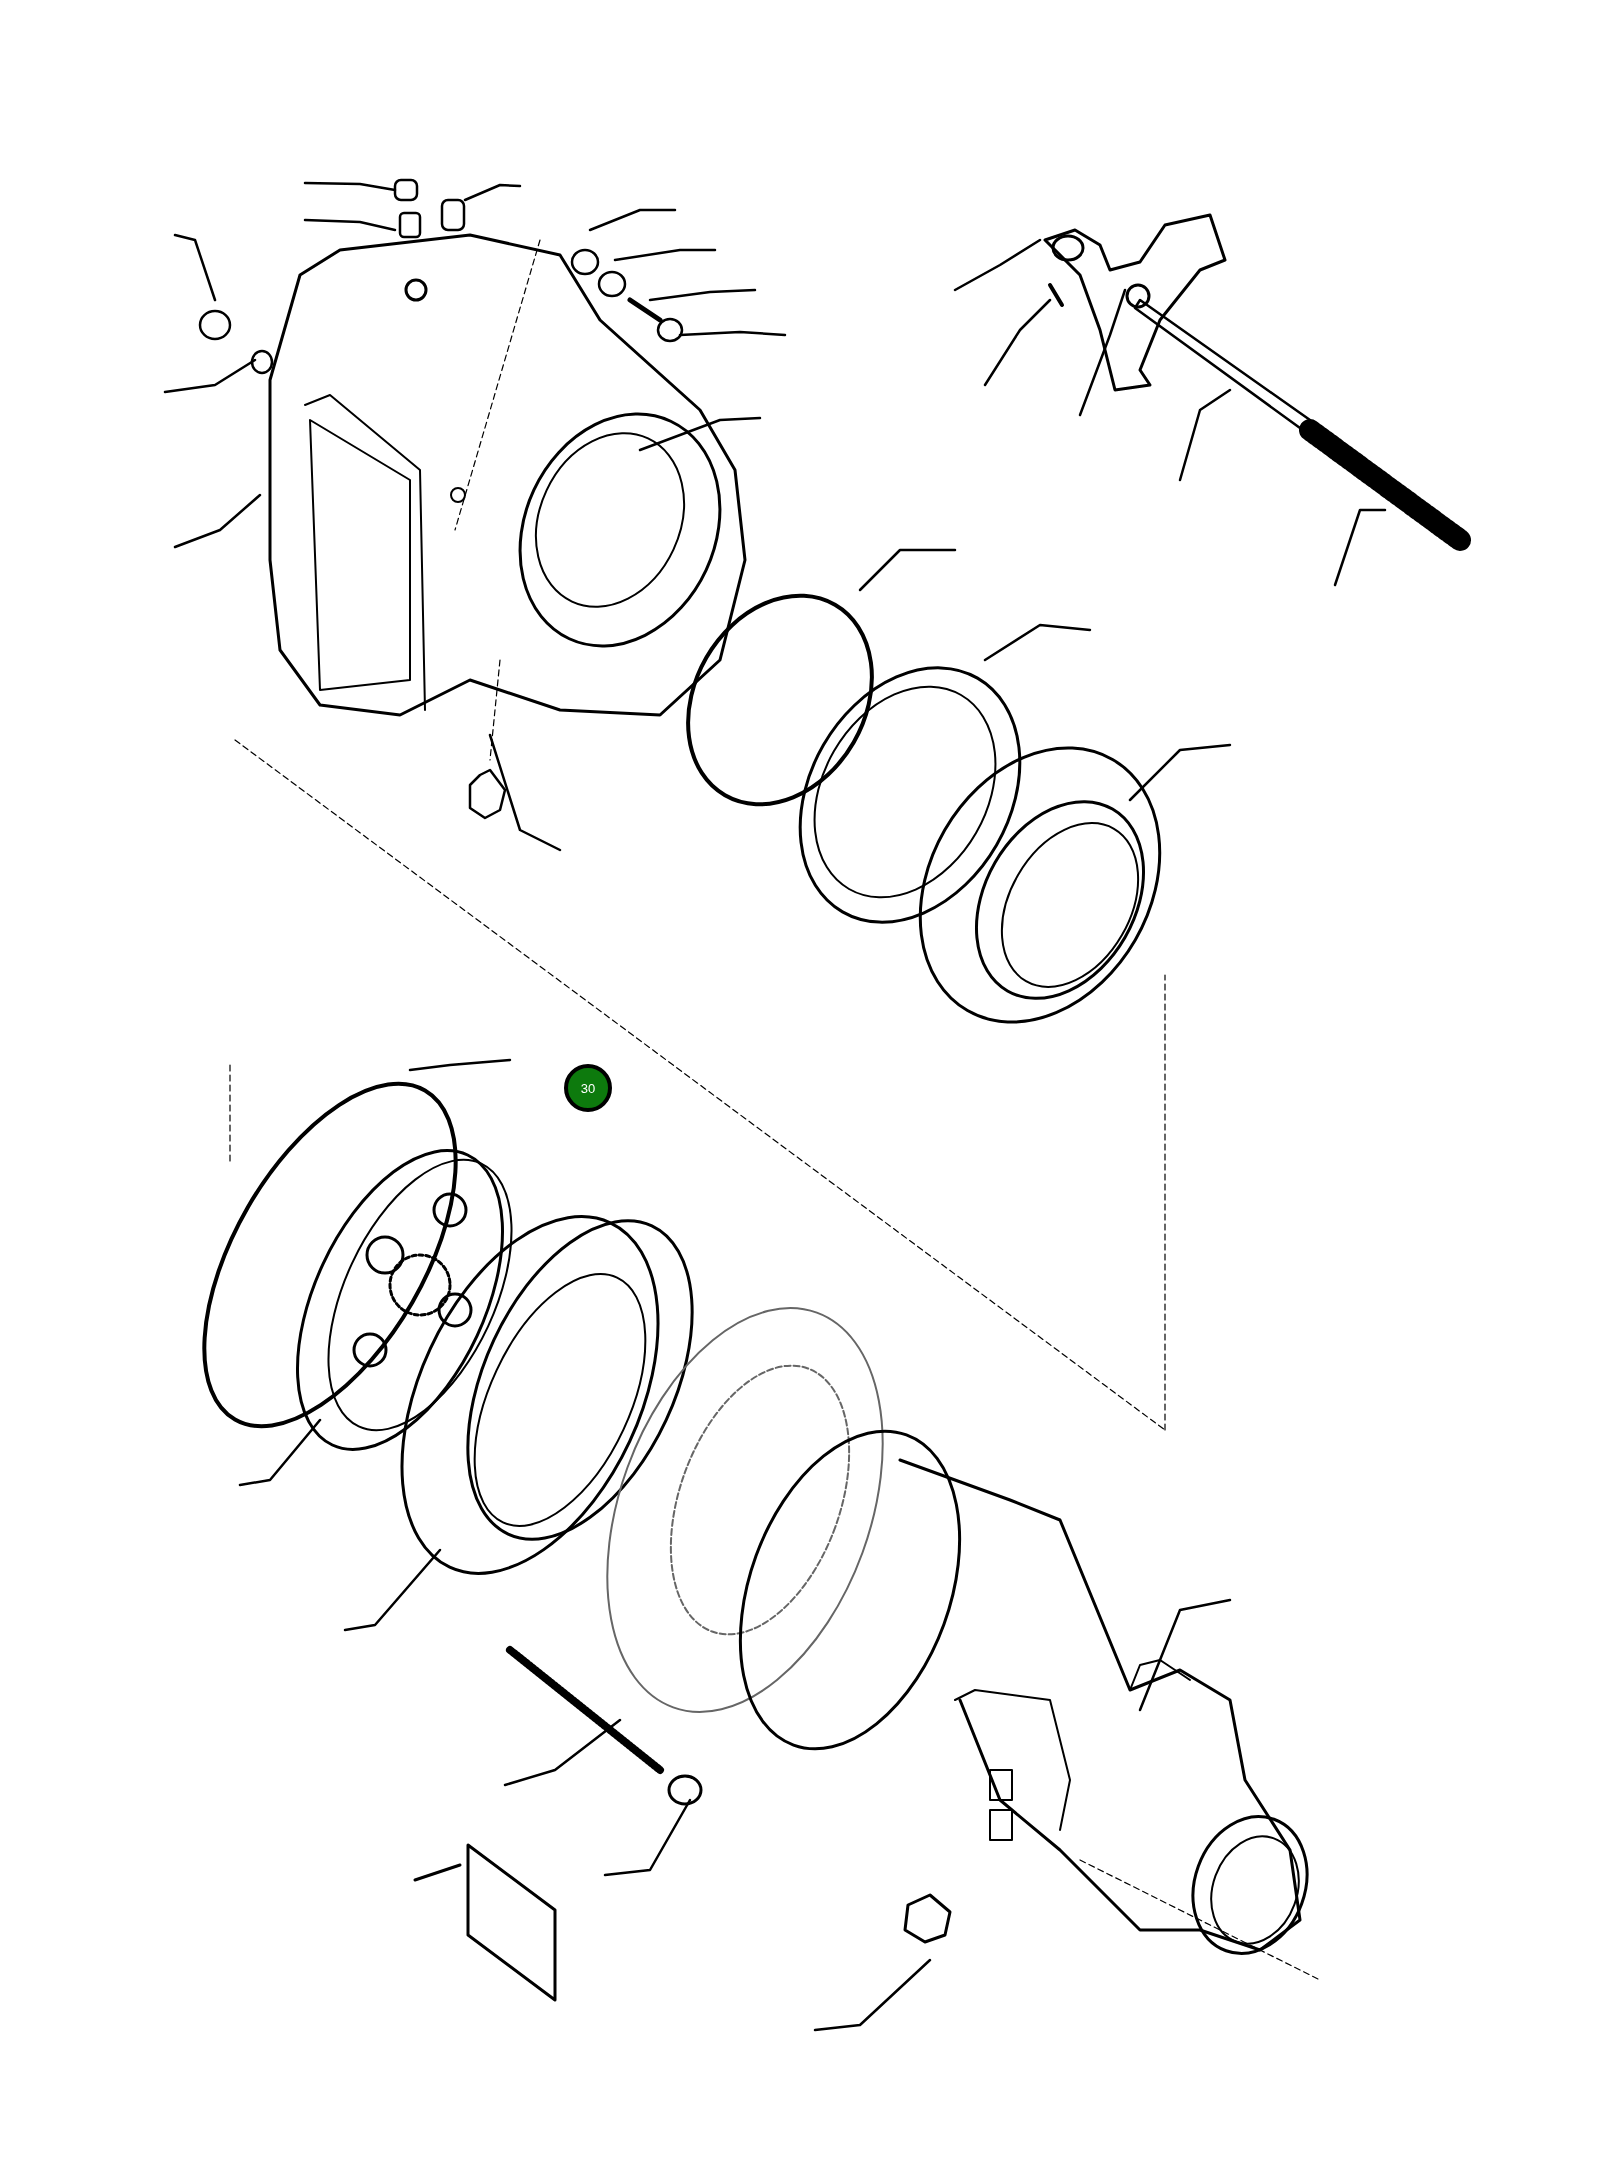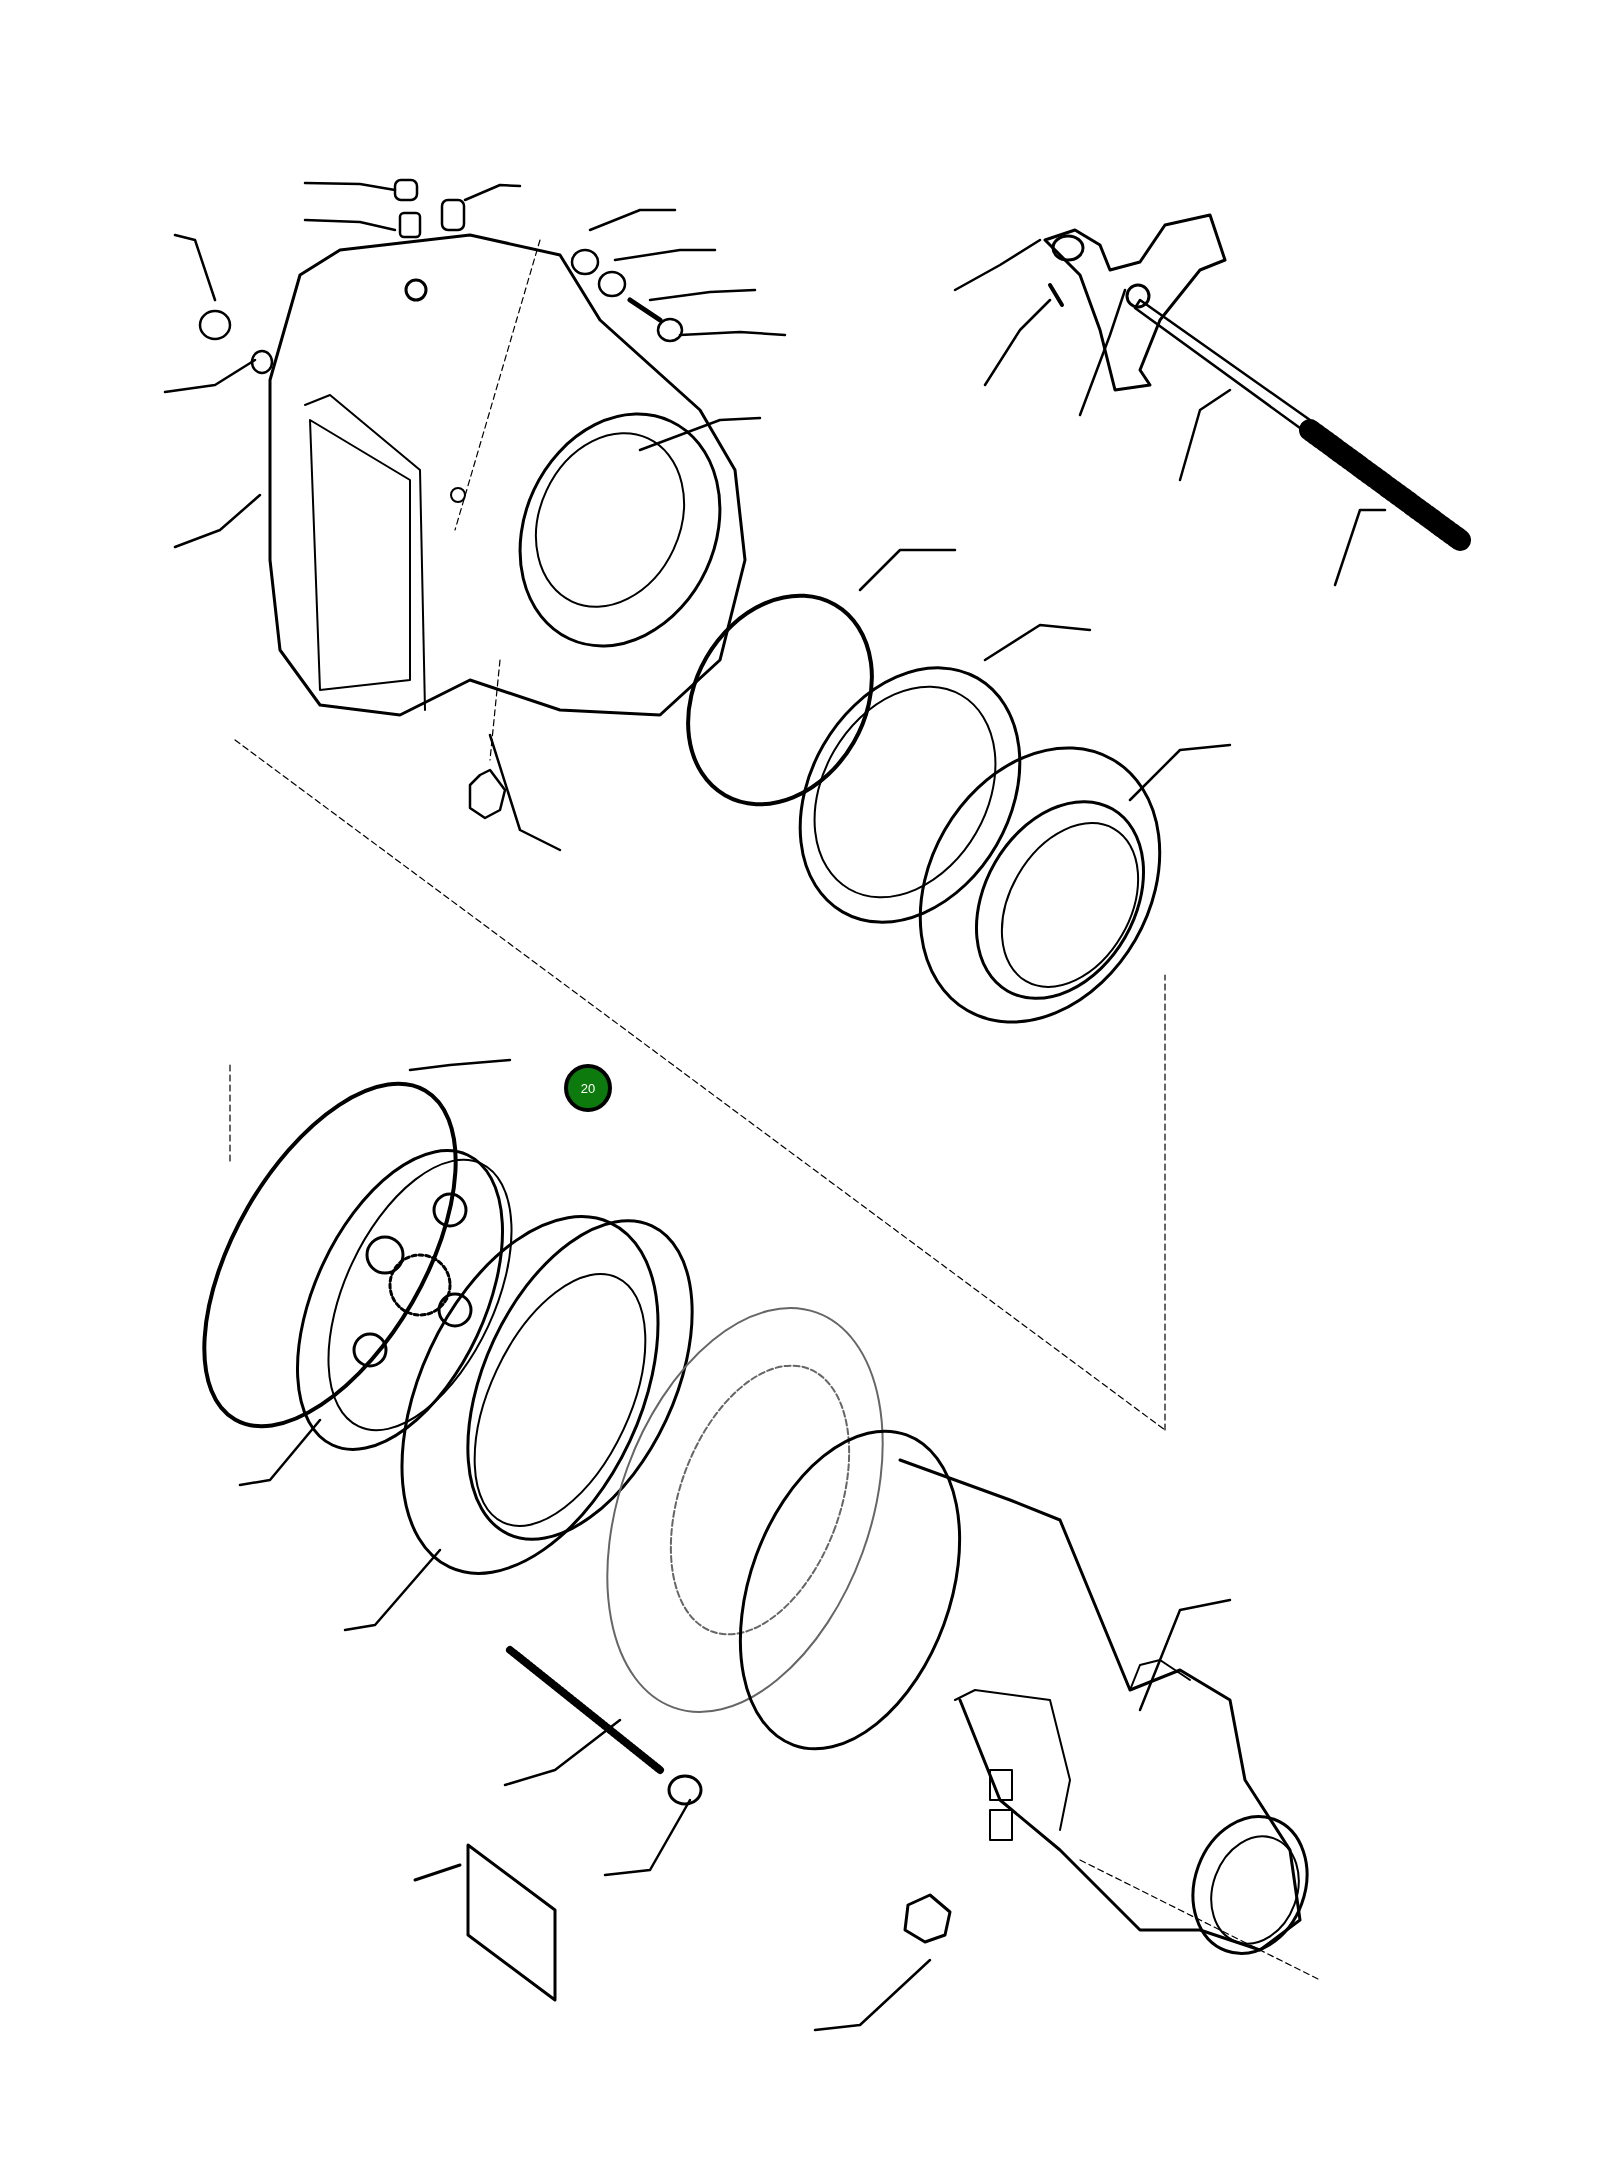--- a/index.html
+++ b/index.html
@@ -139,13 +139,13 @@
   <g stroke-width="3">
     <path d="M468,1845 L555,1910 L555,2000 L468,1935 Z"></path>
     <path d="M415,1880 L460,1865" stroke-width="3"></path>
   </g>
 
   <g stroke-width="3">
     <path d="M908,1905 L930,1895 L950,1912 L945,1935 L925,1942 L905,1930 Z"></path>
   </g>
 </svg>
 
-<div class="badge" style="left:564px;top:1064px;background:#0d7a0d;">20</div>
+<div class="badge" style="left:564px;top:1064px;background:#0d7a0d;">30</div>
 
 </body></html>

